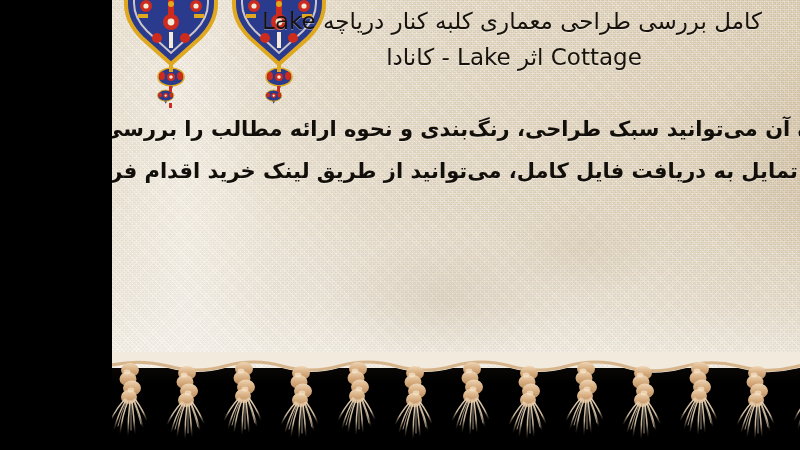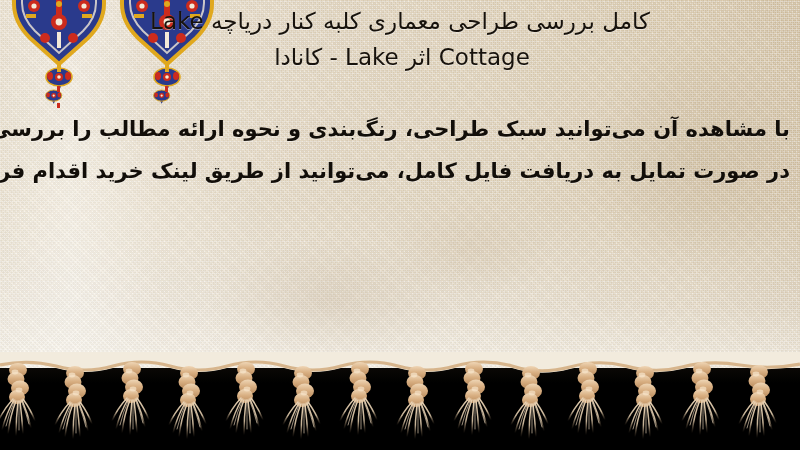--- a/index.html
+++ b/index.html
@@ -2,21 +2,21 @@
 <html lang="fa" dir="rtl"><head>
 <meta charset="utf-8">
 <style>
   html,body{margin:0;padding:0;}
   body{
     width:800px;height:450px;overflow:hidden;
     font-family:"DejaVu Sans","Liberation Sans",sans-serif;
     background:#000;
   }
   #slide{
-    position:relative;width:800px;height:450px;overflow:hidden;
+    position:relative;width:688px;height:450px;overflow:hidden;
     background:#a16207;
     margin-left:28px;
   }
 
   
   .carpet{
     position:absolute;left:0;top:0;width:800px;height:374px;
     background:
       linear-gradient(180deg,
         rgba(255,255,255,0.00) 0%,

